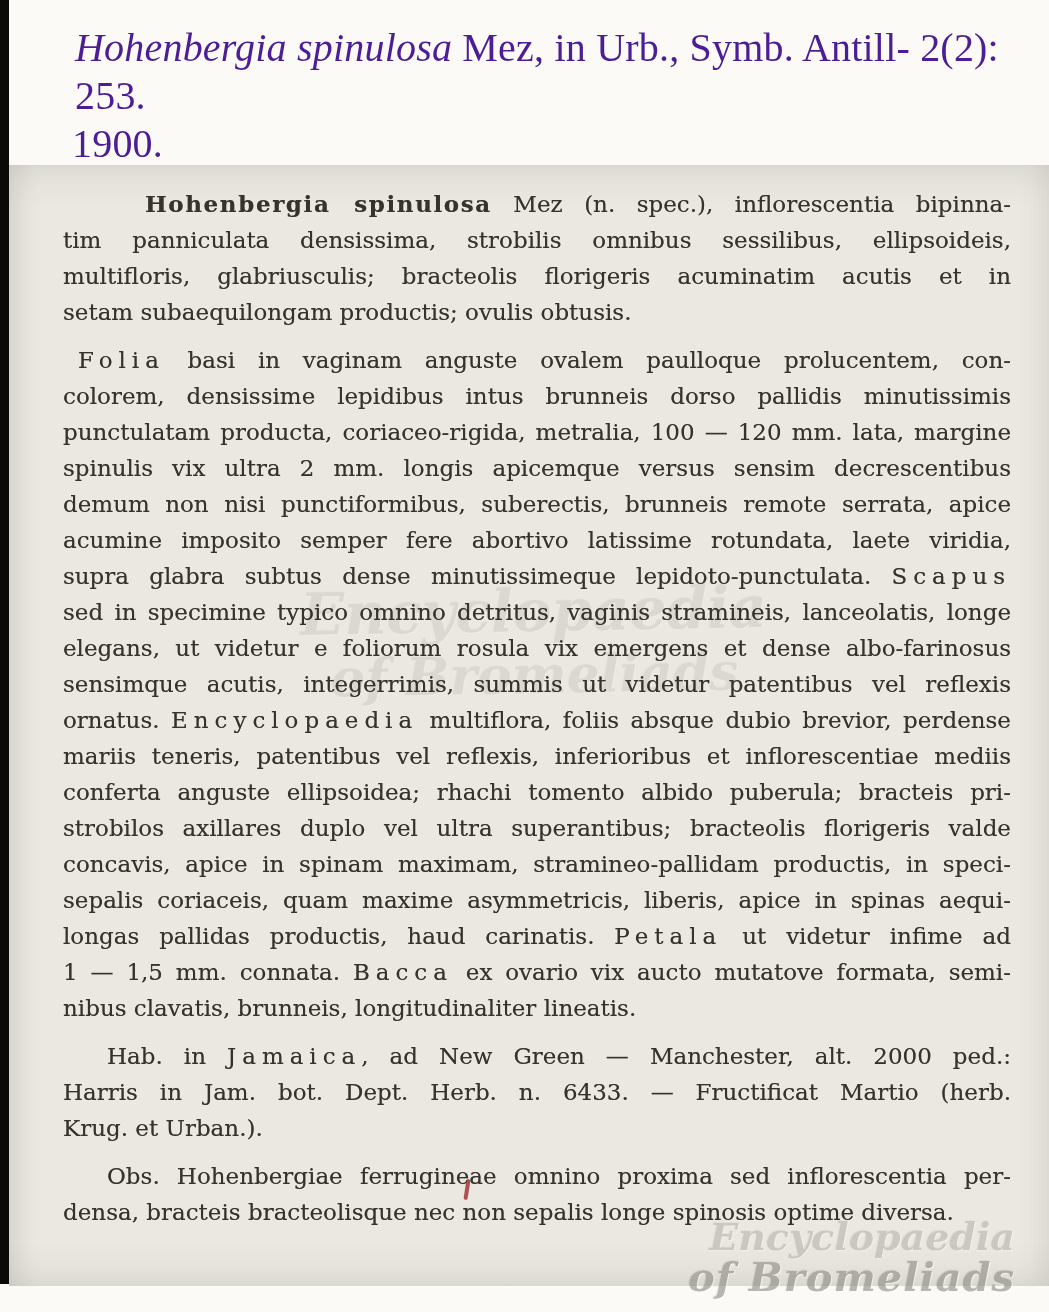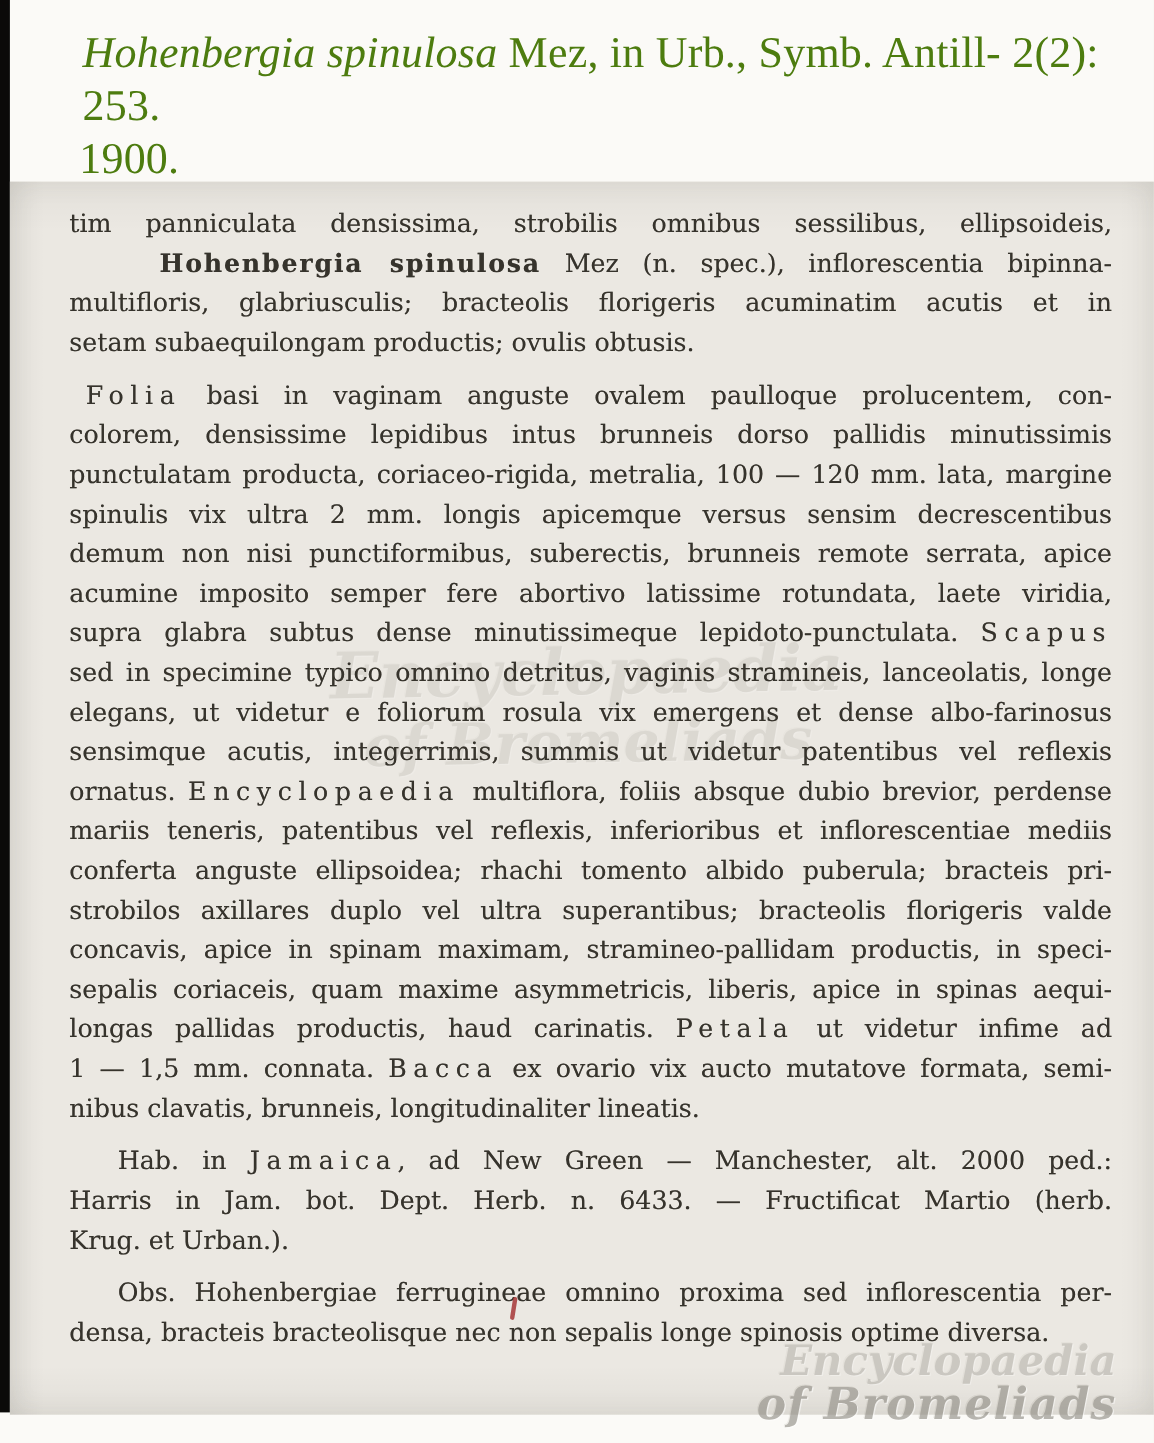--- a/index.html
+++ b/index.html
@@ -10,21 +10,21 @@
   }
   
   .scan-edge{
     position:absolute;left:0;top:0;width:9px;height:1284px;
     background:#0b0a09;
   }
   
   .typed-header{
     position:absolute;left:75px;top:24px;width:940px;
     font-family:"Liberation Serif", serif;
-    font-size:40px;line-height:48px;color:#4d7c0f;
+    font-size:40px;line-height:48px;color:#4c1d95;
     letter-spacing:0.2px;
   }
   .typed-header .ital{font-style:italic;}
   .typed-header .year{display:block;margin-left:-3px;}
   
   .scan-block{
     position:absolute;left:9px;top:165px;width:1040px;height:1121px;
     background:
       linear-gradient(180deg, rgba(0,0,0,0.035) 0%, rgba(0,0,0,0) 4%, rgba(0,0,0,0) 96%, rgba(0,0,0,0.04) 100%),
       linear-gradient(90deg, rgba(0,0,0,0.05) 0%, rgba(0,0,0,0) 3%, rgba(0,0,0,0) 97%, rgba(0,0,0,0.03) 100%),
@@ -91,22 +91,22 @@
 
 <div class="scan-block">
 
   <div class="wm wm-center">
     <span class="wm-l1">Encyclopaedia</span><br>
     <span class="wm-l2">of Bromeliads</span>
   </div>
 
   <div class="scan-text">
       <div class="para indent-lg">
+        <div class="line first"><span class="b">Hohenbergia spinulosa</span><span> Mez (n. spec.), inflorescentia bipinna-</span></div>
         <div class="line"><span>tim panniculata densissima, strobilis omnibus sessilibus, ellipsoideis,</span></div>
-        <div class="line first"><span class="b">Hohenbergia spinulosa</span><span> Mez (n. spec.), inflorescentia bipinna-</span></div>
         <div class="line"><span>multifloris, glabriusculis; bracteolis florigeris acuminatim acutis et in</span></div>
         <div class="line last"><span>setam subaequilongam productis; ovulis obtusis.</span></div>
       </div>
       <div class="para indent-sm">
         <div class="line first"><span class="sp">Folia</span><span> basi in vaginam anguste ovalem paulloque prolucentem, con-</span></div>
         <div class="line"><span>colorem, densissime lepidibus intus brunneis dorso pallidis minutissimis</span></div>
         <div class="line"><span>punctulatam producta, coriaceo-rigida, metralia, 100 — 120 mm. lata, margine</span></div>
         <div class="line"><span>spinulis vix ultra 2 mm. longis apicemque versus sensim decrescentibus</span></div>
         <div class="line"><span>demum non nisi punctiformibus, suberectis, brunneis remote serrata, apice</span></div>
         <div class="line"><span>acumine imposito semper fere abortivo latissime rotundata, laete viridia,</span></div>

